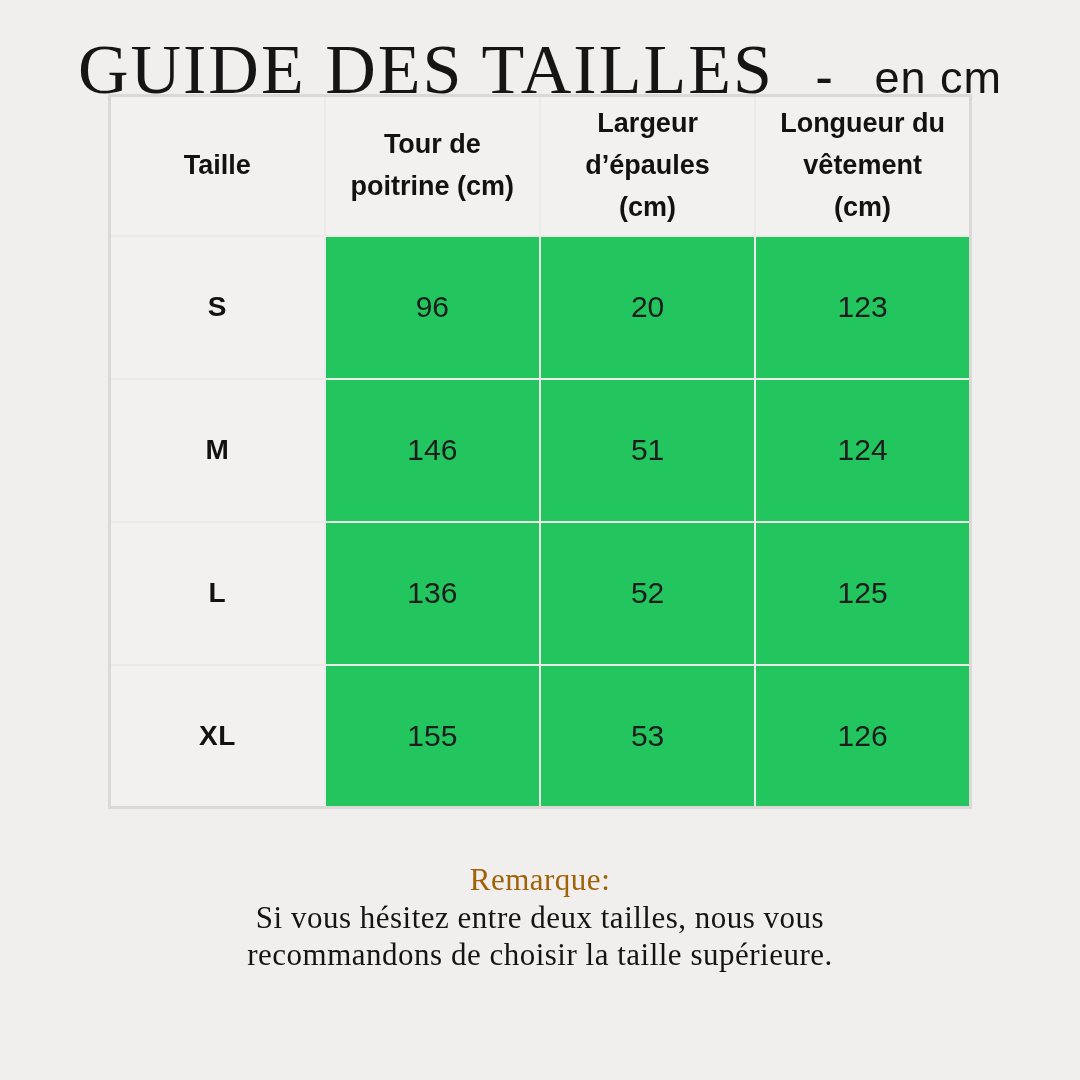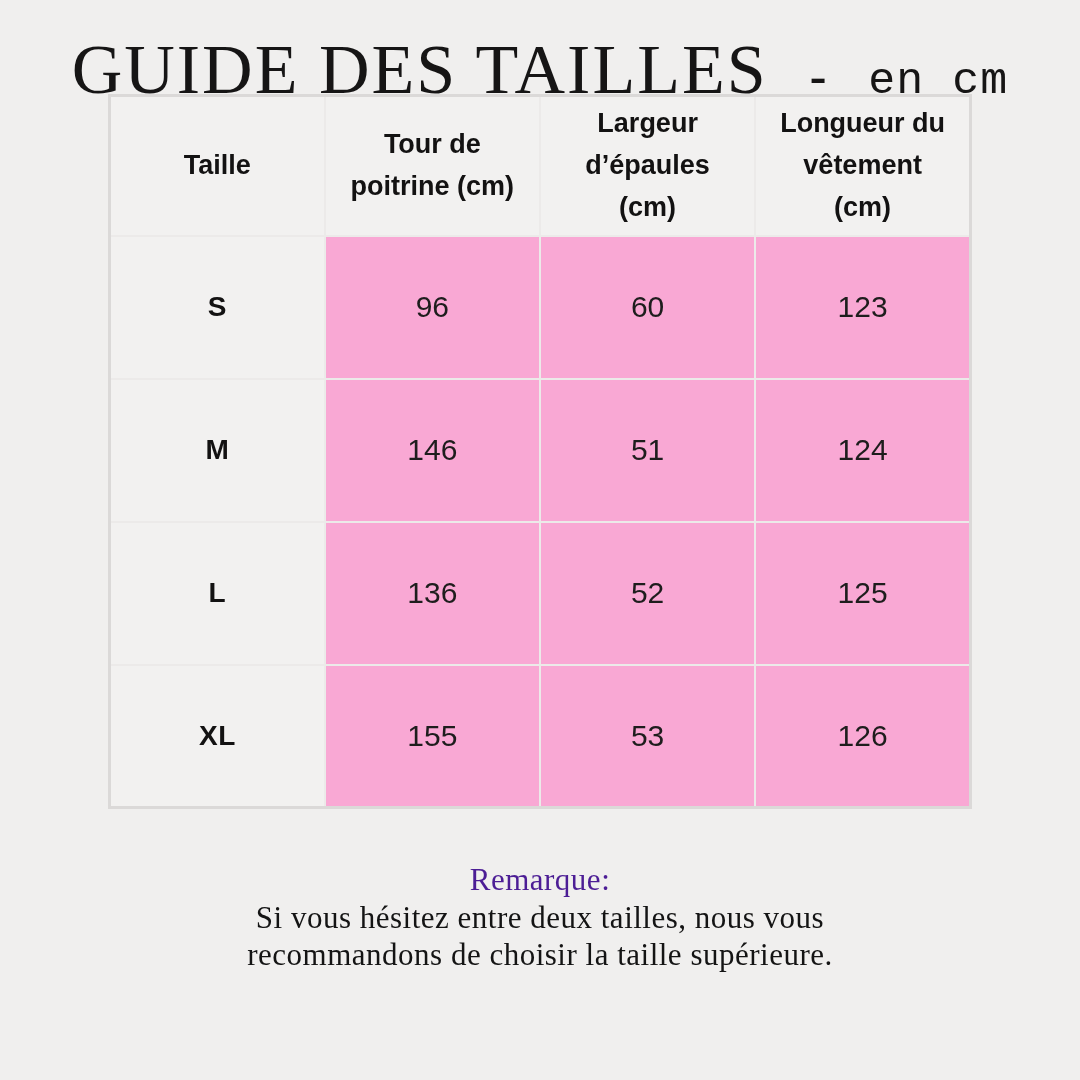--- a/index.html
+++ b/index.html
@@ -27,21 +27,21 @@
     color: #161515;
     white-space: nowrap;
   }
   .title-dash {
     font-family: "Liberation Serif", serif;
     font-weight: 700;
     font-size: 50px;
     color: #161515;
   }
   .title-unit {
-    font-family: Liberation Mono, monospace;
+    font-family: Liberation Sans, sans-serif;
     font-size: 45px;
     letter-spacing: 1px;
     color: #161515;
   }
   
   table.size-guide {
     width: 864px;
     margin: 12px auto 0 auto;
     border-collapse: collapse;
     border: 3px solid #dbd9d8;
@@ -66,38 +66,38 @@
   }
   table.size-guide tbody tr { height: 143px; }
   table.size-guide tbody th.size-cell {
     background: #f2f1f0;
     font-weight: 700;
     font-size: 28px;
     letter-spacing: 0.5px;
     color: #131212;
   }
   table.size-guide tbody td.value-cell {
-    background: #f9a8d4;
+    background: #22c55e;
     font-weight: 400;
     font-size: 30px;
     color: #1e1d1d;
   }
   
   .note {
     width: 960px;
     margin: 14px auto 0 auto;
     text-align: center;
     font-family: "Liberation Serif", serif;
     font-size: 31px;
     line-height: 1.22;
     letter-spacing: 0.5px;
     color: #141414;
     white-space: pre-line;
   }
-  .note-label { color: #4c1d95; }
+  .note-label { color: #a16207; }
 </style>
 </head>
 <body>
 
 <div class="title-row">
   <span class="title-main">GUIDE DES TAILLES</span>
   <span class="title-dash">-</span>
   <span class="title-unit">en cm</span>
 </div>
 
@@ -112,21 +112,21 @@
 (cm)</th>
       <th>Longueur du
 vêtement
 (cm)</th>
     </tr>
   </thead>
   <tbody>
     <tr>
       <th class="size-cell">S</th>
       <td class="value-cell">96</td>
-      <td class="value-cell">60</td>
+      <td class="value-cell">20</td>
       <td class="value-cell">123</td>
     </tr>
     <tr>
       <th class="size-cell">M</th>
       <td class="value-cell">146</td>
       <td class="value-cell">51</td>
       <td class="value-cell">124</td>
     </tr>
     <tr>
       <th class="size-cell">L</th>

